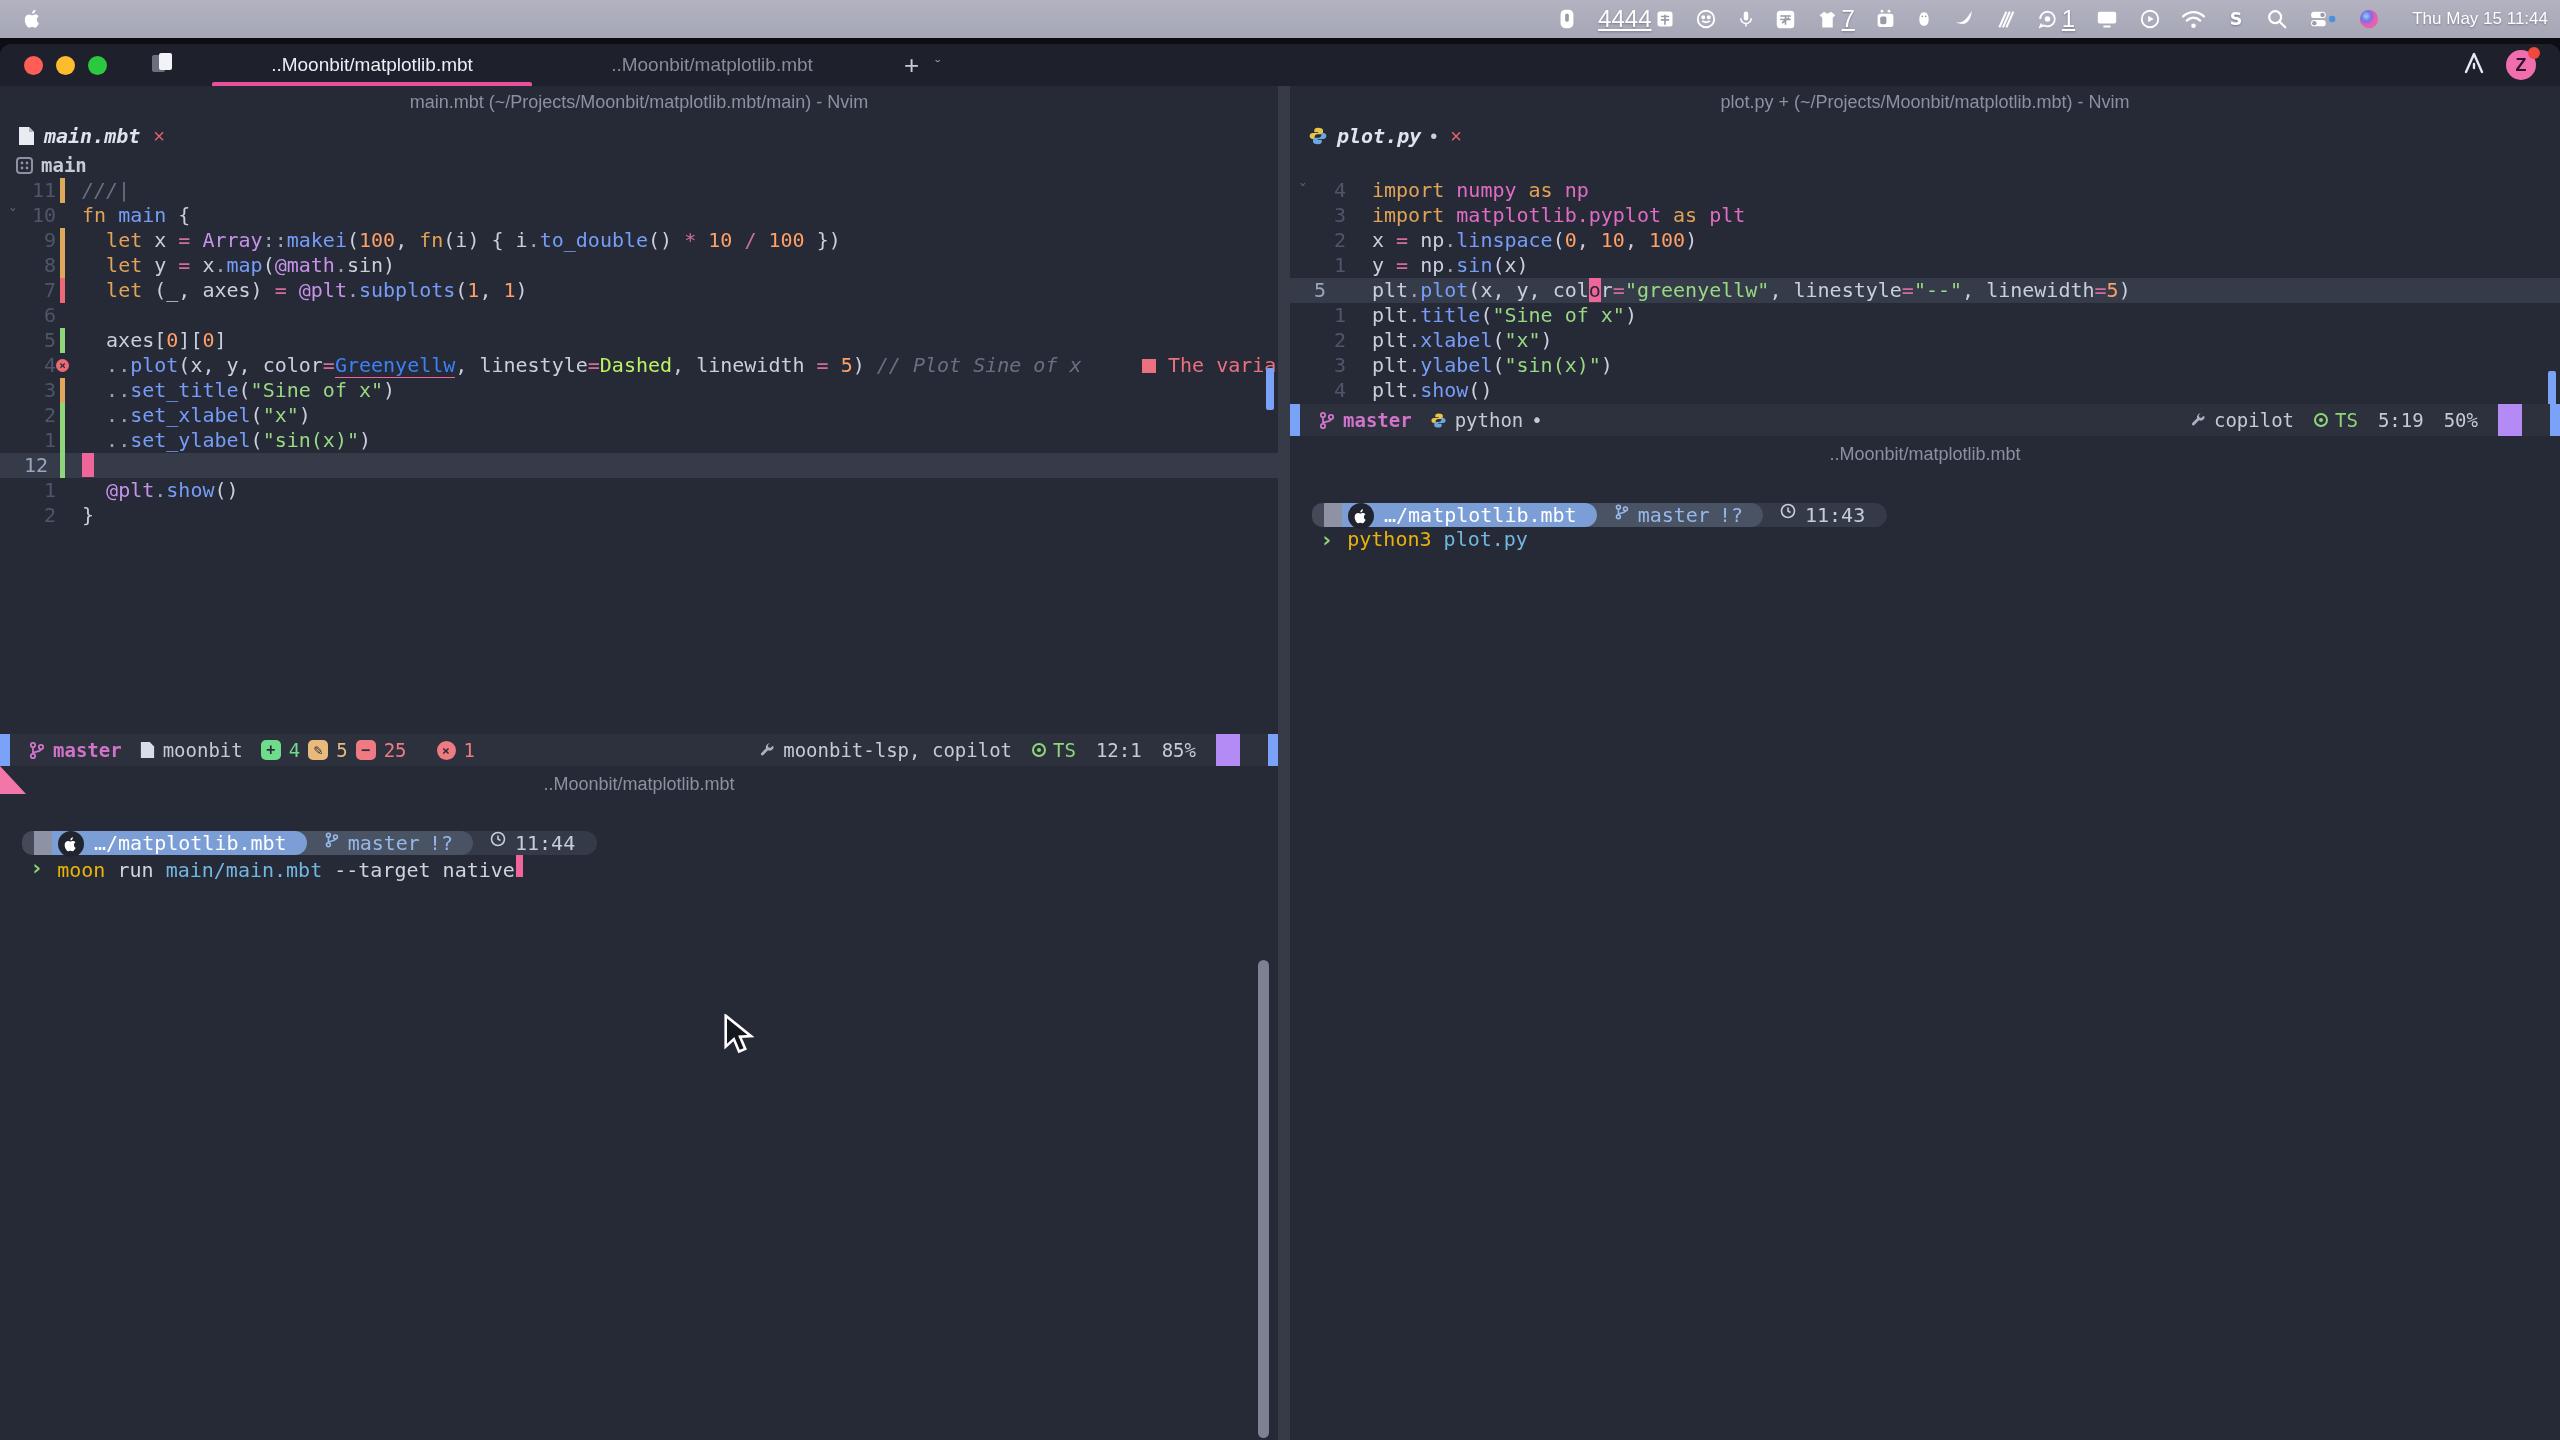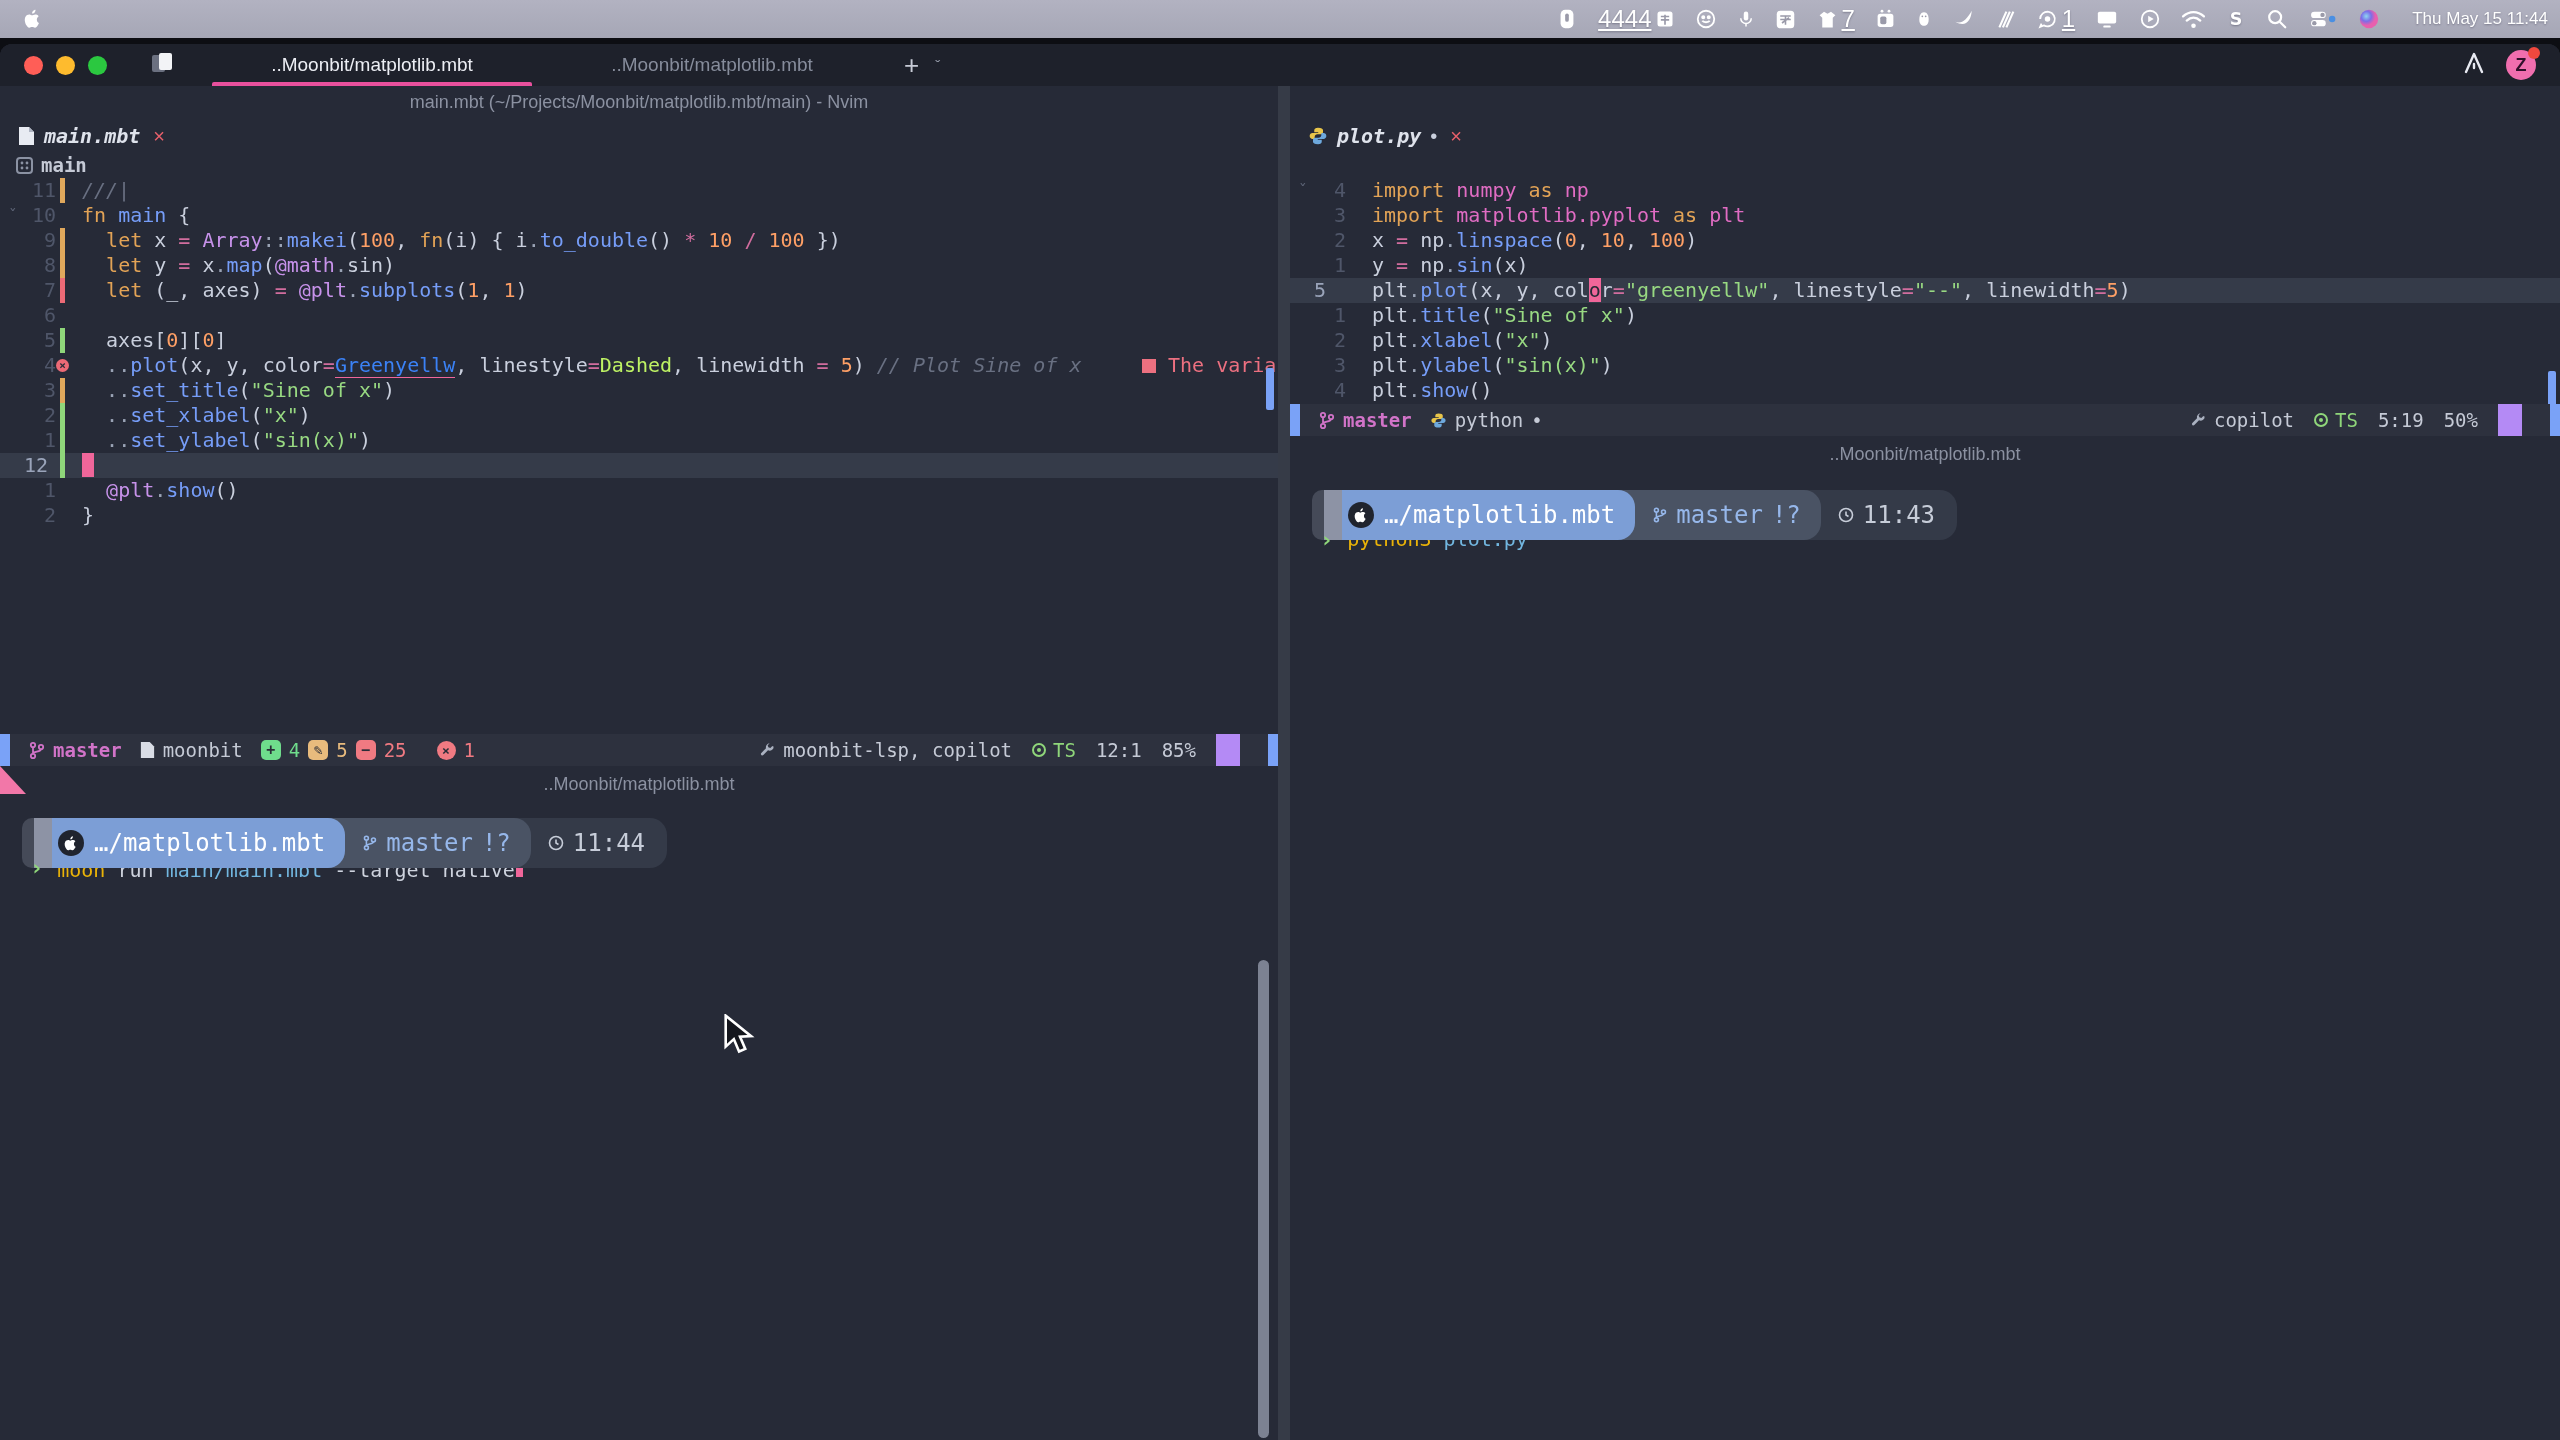--- a/index.html
+++ b/index.html
@@ -97,21 +97,21 @@
   .sl-right { margin-left:auto; display:flex; align-items:center; gap:20px; }
   .ts-badge { color:#8fd67a; display:flex; align-items:center; gap:7px; }
   .ts-ring { width:14px; height:14px; border:2px solid #8fd67a; border-radius:50%;
     display:flex; align-items:center; justify-content:center; }
   .ts-ring i { width:4px; height:4px; background:#8fd67a; border-radius:50%; }
   .purpleblk { width:24px; height:32px; background:#b48af5; }
   .endblk { width:10px; height:32px; background:#7aa2f7; margin-left:8px; }
 
   
   .promptrow { position:absolute; display:flex; align-items:center; height:34px; left:22px; }
-  .pseg { height:50px; display:flex; align-items:center; font-family:"DejaVu Sans Mono", monospace; font-size:24px; }
+  .pseg { height:24px; display:flex; align-items:flex-start; font-family:"DejaVu Sans Mono", monospace; font-size:20px; }
   .ps0 { width:12px; background:#454a58; border-radius:10px 0 0 10px; }
   .ps1 { width:18px; background:#8d93a5; }
   .ps-path { background:#7c9ed6; color:#fff; border-radius:0 17px 17px 0; padding:0 20px 0 6px;
     gap:10px; position:relative; z-index:3; }
   .apple-circ { width:26px; height:26px; border-radius:50%; background:#20242e; display:flex;
     align-items:center; justify-content:center; }
   .ps-git { background:#4a5364; color:#96b7ea; border-radius:0 17px 17px 0; margin-left:-17px;
     padding:0 20px 0 34px; gap:9px; position:relative; z-index:2; }
   .ps-time { background:#343a48; color:#c7cdd9; border-radius:0 17px 17px 0; margin-left:-17px;
     padding:0 22px 0 34px; gap:9px; position:relative; z-index:1; }
@@ -419,20 +419,21 @@
           <span>11:44</span>
         </span>
       </div>
       <div class="cmdrow" style="top:768px">
         <span class="cmd-chev">›</span><span id="cmd-bottom"><span class="c-green">moon</span><span class="c-plain"> run </span><span class="c-cyan">main/main.mbt</span><span class="c-plain"> --target native</span><span class="cmdcursor"></span></span>
       </div>
       <div class="scrollthumb" style="left:1258px; top:874px; width:11px; height:478px"></div>
     </div>
 
     <div id="col-right" class="col">
+      <div class="pane-title" style="top:0">plot.py + (~/Projects/Moonbit/matplotlib.mbt) - Nvim</div>
       <div class="tabline">
         <svg width="20" height="20" viewBox="0 0 24 24">
             <path d="M12 2c-3 0-4.5 1.2-4.5 3v2.5h4.8v1H5.5C3.5 8.5 2 10 2 12s1.5 3.5 3.5 3.5H8v-2.3c0-1.8 1.5-3.2 3.3-3.2h4.2c1.4 0 2.5-1.1 2.5-2.5V5c0-1.8-2-3-6-3z" fill="#e8c54a"></path>
             <path d="M12 22c3 0 4.5-1.2 4.5-3v-2.5h-4.8v-1h6.8c2 0 3.5-1.5 3.5-3.5s-1.5-3.5-3.5-3.5H16v2.3c0 1.8-1.5 3.2-3.3 3.2H8.5C7.1 14 6 15.1 6 16.5V19c0 1.8 2 3 6 3z" fill="#6da8dc"></path>
           </svg>
         <span class="buf-name">plot.py</span>
         <span class="buf-mod">•</span>
         <span class="buf-close">×</span>
       </div>
       <div id="code-right" class="code" style="top:92px">

